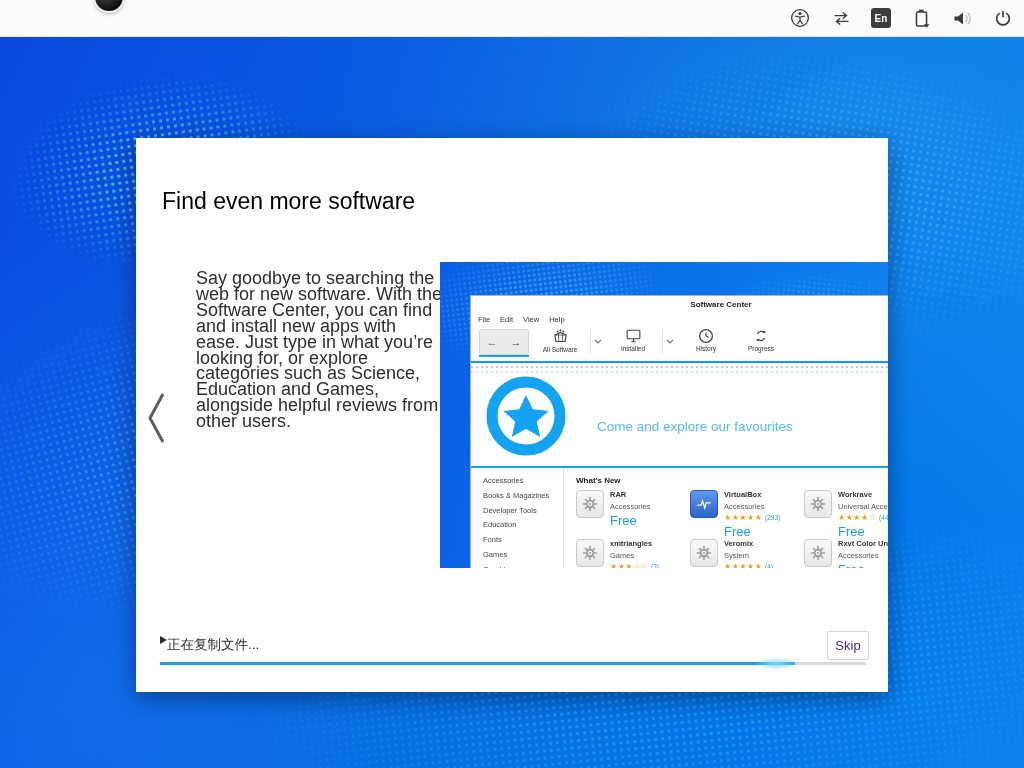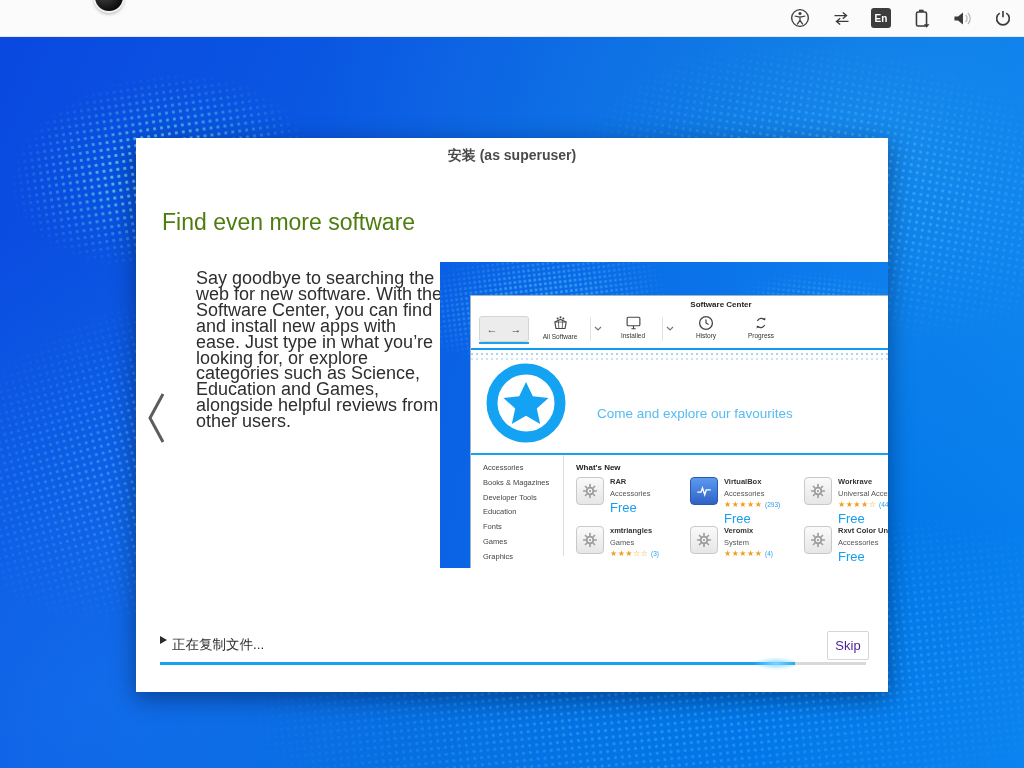--- a/index.html
+++ b/index.html
@@ -32,21 +32,21 @@
   .w2{right:-90px;top:10px;width:540px;height:290px;transform:rotate(9deg);opacity:.5;}
   .w3{left:240px;bottom:-80px;width:900px;height:340px;transform:rotate(-6deg);opacity:.45;}
   .w4{left:10px;top:40px;width:300px;height:190px;transform:rotate(-8deg);opacity:.85;
     background-image:radial-gradient(circle, rgba(120,255,225,.75) 1.2px, transparent 2px);}
 
   
   .dialog{position:absolute;left:136px;top:138px;width:752px;height:554px;background:#fff;
     box-shadow:0 6px 22px rgba(0,10,40,.45);z-index:10;}
   .dlg-title{position:absolute;left:0;top:9px;width:100%;text-align:center;
     font-size:14px;font-weight:bold;color:#4a4a4a;}
-  .dlg-heading{position:absolute;left:26px;top:50px;font-size:23px;color:#4d7c0f;margin-top:21px;}
+  .dlg-heading{position:absolute;left:26px;top:50px;font-size:23px;color:#000000;}
   .slide-body{position:absolute;left:60px;top:133px;width:248px;font-size:18px;
     line-height:15.9px;color:#2e2e2e;}
   .nav-chevron{position:absolute;cursor:pointer;background:none;border:none;padding:0;}
   .chev-prev{left:9px;top:253px;}
   .chev-next{left:723px;top:249px;}
 
   
   .slide-img{position:absolute;left:304px;top:124px;width:448px;height:306px;overflow:hidden;
     background:linear-gradient(100deg,#0a5fe4 0%,#0a70e8 45%,#0f82ef 100%);}
   .slide-img .wave{background-size:5px 5px;}
@@ -90,21 +90,21 @@
   .tile-icon{width:26px;height:26px;border:1px solid #c9c9c9;border-radius:4px;flex:0 0 26px;
     background:linear-gradient(#fafafa,#e6e6e6);display:flex;align-items:center;justify-content:center;}
   .tile-icon.vbox{background:linear-gradient(#5b9af0,#2f62c8);border-color:#2b57b0;}
   .tile-name{font-size:7.5px;font-weight:bold;color:#333;white-space:nowrap;}
   .tile-cat{font-size:7.5px;color:#555;margin-top:3px;white-space:nowrap;}
   .tile-stars{margin-top:2px;font-size:8px;color:#f09f1f;letter-spacing:.5px;white-space:nowrap;}
   .tile-count{font-size:6.5px;color:#2aa0e8;letter-spacing:0;}
   .tile-price{font-size:13px;color:#169ef0;margin-top:2px;}
 
   
-  .status-row{position:absolute;left:24px;top:498px;display:flex;gap:5px;cursor:pointer;}
+  .status-row{position:absolute;left:24px;top:498px;display:flex;cursor:pointer;}
   .expander{width:0;height:0;border-left:7px solid #2b2b2b;border-top:4.5px solid transparent;
     border-bottom:4.5px solid transparent;}
   .status-label{font-size:13.5px;color:#2e2e2e;}
   .skip-btn{position:absolute;right:19px;top:493px;width:42px;height:29px;background:#fff;
     border:1px solid #d6d6d6;border-radius:2px;color:#4c1d95;font-size:13px;
     font-family:inherit;cursor:pointer;}
   .progress-track{position:absolute;left:24px;top:524px;width:706px;height:3px;background:#d9d9d9;}
   .progress-fill{position:relative;height:3px;background:#17a1f3;}
   .progress-fill::after{content:'';position:absolute;right:-4px;top:-5px;width:46px;height:13px;
     background:radial-gradient(ellipse, rgba(130,215,255,.95), rgba(130,215,255,0) 70%);}
@@ -154,21 +154,20 @@
   </div>
 
   <div class="desktop">
     <div class="wave w1"></div>
     <div class="wave w2"></div>
     <div class="wave w3"></div>
     <div class="wave w4"></div>
   </div>
 
   <div class="dialog">
-    <div class="dlg-title">安装 (as superuser)</div>
     <div class="dlg-heading">Find even more software</div>
     <div class="slide-body">Say goodbye to searching the web for new software. With the Software Center, you can find and install new apps with ease. Just type in what you’re looking for, or explore categories such as Science, Education and Games, alongside helpful reviews from other users.</div>
 
     <button class="nav-chevron chev-prev">
       <svg width="22" height="54" viewBox="0 0 22 54" fill="none" stroke="#5d5d5d" stroke-width="3">
         <path d="M18 3 L5 27 L18 51"></path>
       </svg>
     </button>
     <button class="nav-chevron chev-next">
       <svg width="24" height="62" viewBox="0 0 24 62" fill="none" stroke="#474747" stroke-width="3.4">
@@ -177,20 +176,26 @@
     </button>
 
     <div class="slide-img">
       <div class="wave sw1"></div>
       <div class="wave sw2"></div>
 
       <div class="sc-window">
         <div class="sc-titlebar">
           <div class="sc-title">Software Center</div>
         </div>
+        <div class="sc-menubar">
+            <span>File</span>
+            <span>Edit</span>
+            <span>View</span>
+            <span>Help</span>
+          </div>
 
         <div class="sc-toolbar">
           <div class="sc-navgroup">
             <span>←</span>
             <span style="color:#333;">→</span>
           </div>
           <div class="sc-nav-underline"></div>
 
           <div class="tool-item" style="left:61px;">
             <svg width="17" height="17" viewBox="0 0 24 24">

